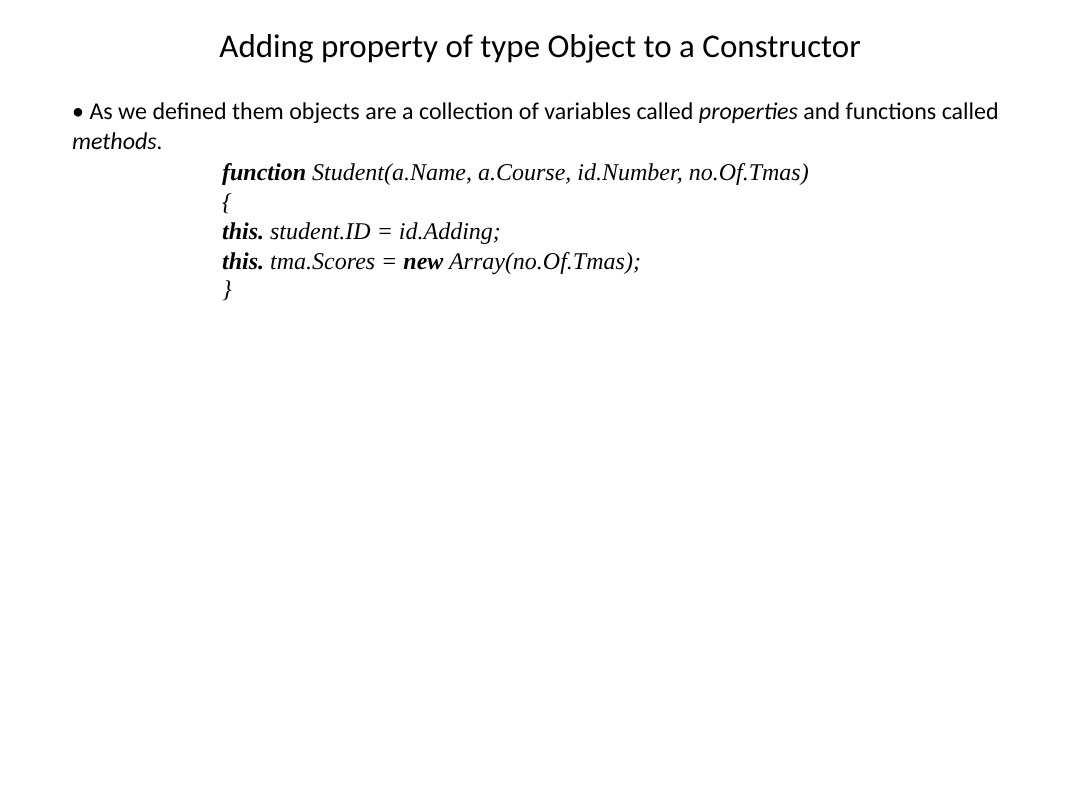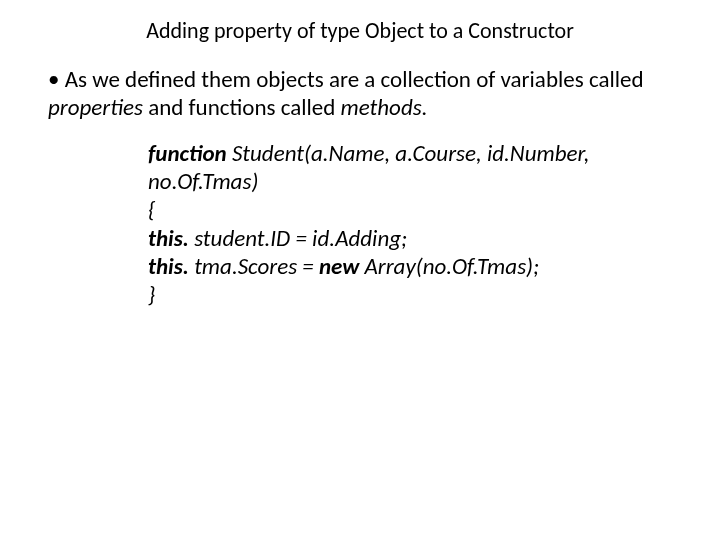--- a/index.html
+++ b/index.html
@@ -18,32 +18,33 @@
     padding: 18px 48px 24px 48px;
   }
   .title {
     text-align: center;
     font-size: 22px;
     line-height: 1.15;
     font-weight: 400;
     margin: 0 0 22px 0;
   }
   .body {
-    font-size: 23px;
+    font-size: 16px;
     line-height: 1.22;
   }
   .bullet {
     margin: 0;
   }
   .italic { font-style: italic; }
   .bolditalic { font-weight: 700; font-style: italic; }
   .code-block {
-    margin-top: 18px;
+    margin-top: 2px;
     padding-left: 100px;
     font-style: italic;
+    font-family: Liberation Serif, serif;
   }
   .code-line {
     margin: 0;
   }
 </style>
 </head>
 <body>
 
 <div class="slide">
 

